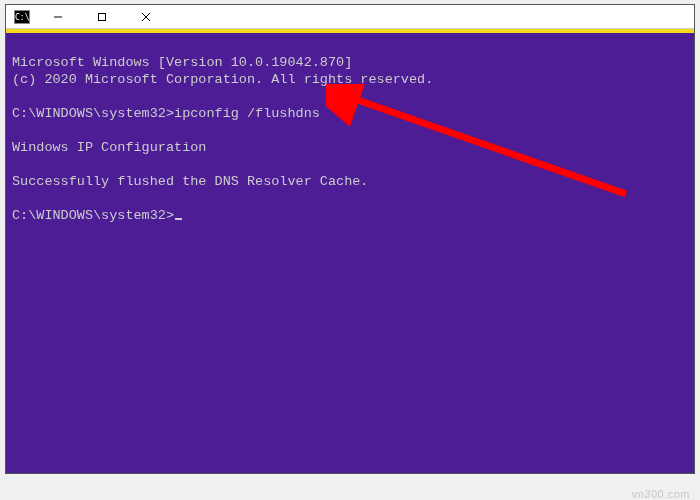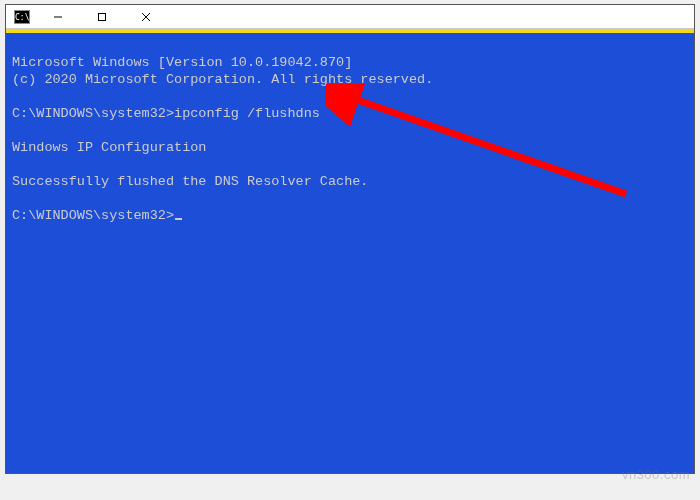--- a/index.html
+++ b/index.html
@@ -65,21 +65,21 @@
       cursor: pointer;
     }
     .tbtn svg { display: block; }
     .separator {
       height: 4px;
       background: #f7d71a;
       flex-shrink: 0;
     }
     .terminal {
       flex: 1;
-      background: #1d4ed8;
+      background: #4c1d95;
       color: #ccc;
       font-family: Consolas, "Courier New", monospace;
       font-size: 13.5px;
       line-height: 17px;
       padding: 4px 6px;
       white-space: pre;
       position: relative;
       overflow: hidden;
     }
     .line { white-space: pre; }
@@ -92,22 +92,22 @@
       margin-left: 1px;
     }
     .arrow-annotation {
       position: absolute;
       pointer-events: none;
       z-index: 50;
     }
     .watermark {
       position: absolute;
       right: 10px;
-      bottom: 18px;
-      font-size: 13px;
+      bottom: 0;
+      font-size: 11px;
       color: rgba(120,120,120,0.35);
       font-family: Arial, sans-serif;
       letter-spacing: 0.5px;
       margin-left: 12px;
     }
   </style>
 </head>
 <body>
 
 <div class="window">

